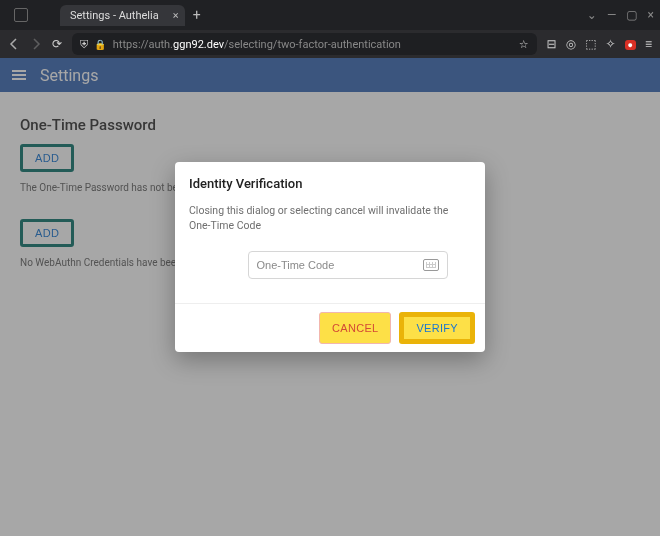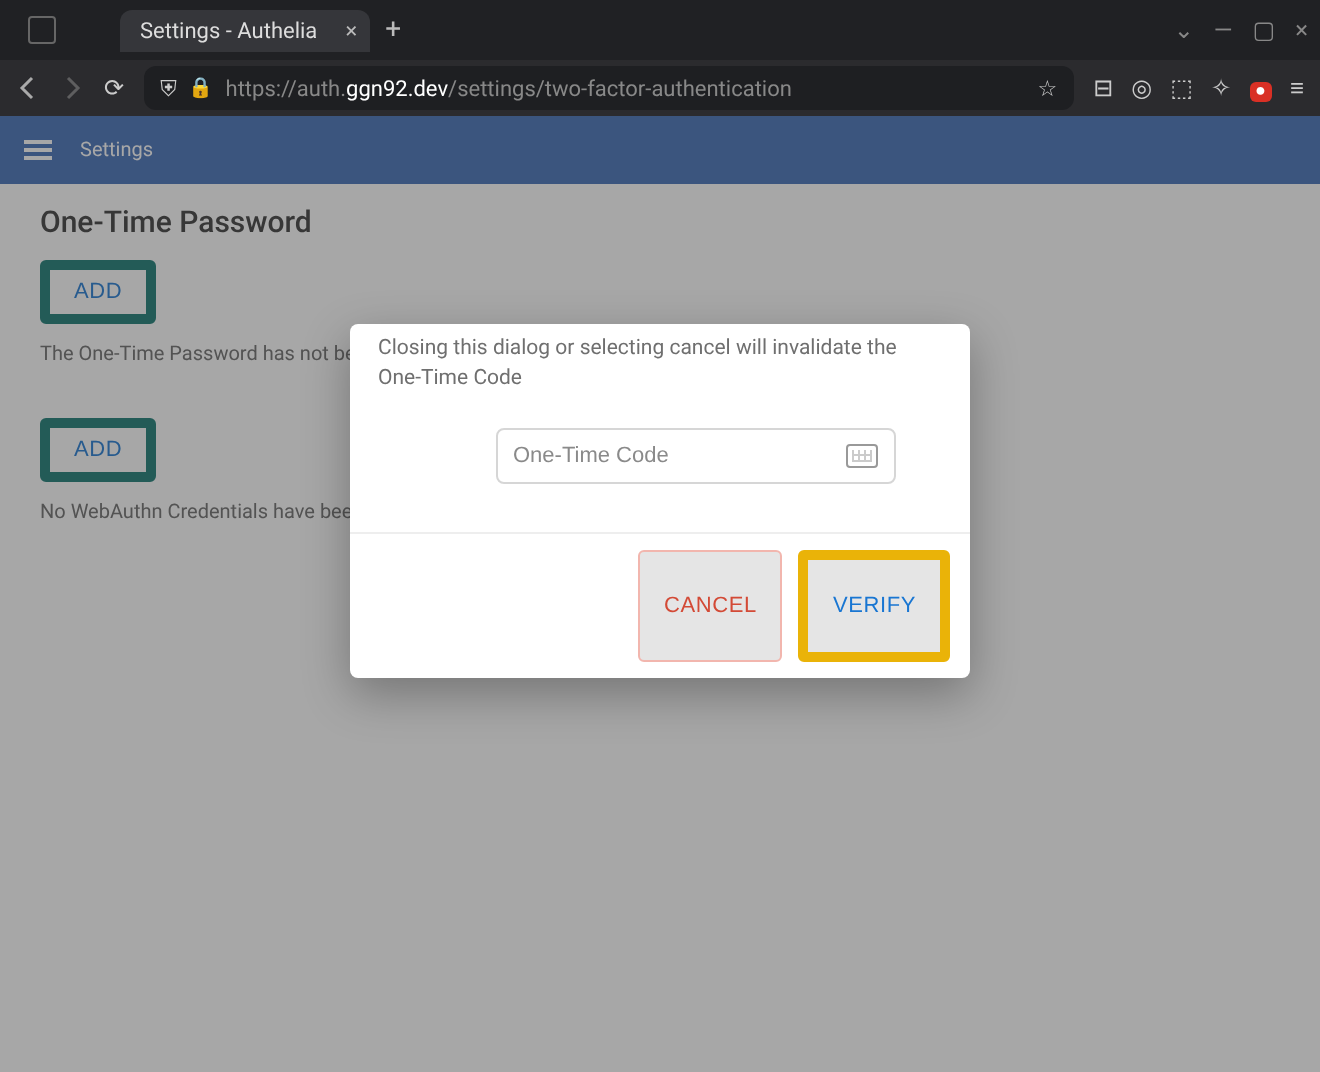--- a/index.html
+++ b/index.html
@@ -44,26 +44,26 @@
   .badge-red { background:#d93025; color:#fff; border-radius:3px; font-size:9px; padding:0 3px; }
 
   
   .app { position: relative; width: 100%; height: calc(536px - 58px); background: #fff; }
   .appbar {
     height: 34px; background: #3b6ab5; display: flex; align-items: center;
     padding: 0 12px; color: #fff; gap: 14px;
   }
   .hamburger { display: inline-block; cursor: pointer; }
   .hamburger div { width: 14px; height: 2px; background: #fff; margin: 2px 0; }
-  .app-title { font-size: 10px; font-weight: 400; }
+  .app-title { font-size: 16px; font-weight: 400; }
 
-  .content { padding: 10px 20px; color: #444; }
+  .content { padding: 24px 20px; color: #444; }
   .section-title { font-size: 15px; font-weight: 500; color: #333; margin-bottom: 10px; }
   .add-btn {
-    border: 5px solid #0f766e; color: #1976d2; background: #fff;
+    border: 3px solid #0f766e; color: #1976d2; background: #fff;
     font-size: 11px; padding: 5px 12px; border-radius: 3px; cursor: pointer;
     letter-spacing: .3px;
   }
   .hint { font-size: 10px; color: #666; margin-top: 10px; }
   .section { margin-bottom: 26px; }
 
   
   .scrim {
     position: absolute; inset: 0; background: rgba(60,60,60,.45);
     display: flex; align-items: flex-start; justify-content: center;
@@ -92,21 +92,21 @@
   .keyb-icon { width: 16px; height: 12px; border: 1px solid #999; border-radius: 2px; position: relative; }
   .keyb-icon::after { content:""; position:absolute; inset:2px; background:
     repeating-linear-gradient(90deg,#999 0 1px, transparent 1px 3px),
     repeating-linear-gradient(0deg,#999 0 1px, transparent 1px 3px); opacity:.5; }
 
   .dialog-actions {
     border-top: 1px solid #eee; padding: 8px 10px;
     display: flex; justify-content: flex-end; gap: 8px;
   }
   .dlg-btn {
-    font-size: 11px; padding: 17px 12px; border-radius: 3px; background:#e5e5e5;
+    font-size: 11px; padding: 5px 12px; border-radius: 3px; background:#fde047;
     cursor: pointer; letter-spacing: .3px;
   }
   .dlg-cancel { border: 1px solid #f2b6ae; color: #d34a36; }
   .dlg-verify { border: 5px solid #eab308; color: #1976d2; }
 </style>
 </head>
 <body>
 
 <div class="titlebar">
   <span class="win-icon"></span>
@@ -132,21 +132,21 @@
   <span class="nav-arrow" style="opacity:.4;">
     <svg viewBox="0 0 12 12" width="12" height="12" fill="none" stroke-width="1.5">
         <path d="M4 1l5 5-5 5"></path>
       </svg>
   </span>
   <span class="refresh">⟳</span>
   <div class="urlbar">
     <span class="shield">⛨</span>
     <span class="lock">🔒</span>
     <span class="url">
-      <span class="dim">https://auth.</span><span class="bright">ggn92.dev</span><span class="dim">/settings/two-factor-authentication</span>
+      <span class="dim">https://auth.</span><span class="bright">ggn92.dev</span><span class="dim">/selecting/two-factor-authentication</span>
     </span>
     <span class="url-star">☆</span>
   </div>
   <div class="right-icons">
     <span>⊟</span>
     <span>◎</span>
     <span>⬚</span>
     <span>✧</span>
     <span><span class="badge-red">●</span></span>
     <span>≡</span>
@@ -170,20 +170,21 @@
       <div class="hint">The One-Time Password has not been registered if you'd like to register it click add</div>
     </div>
     <div class="section">
       <button class="add-btn">ADD</button>
       <div class="hint">No WebAuthn Credentials have been registered if you'd like to register one click add</div>
     </div>
   </div>
 
   <div class="scrim">
     <div class="dialog">
+      <div class="dialog-h">Identity Verification</div>
       <div class="dialog-body">
         <p>Closing this dialog or selecting cancel will invalidate the One-Time Code</p>
         <div class="otp-wrap">
           <div class="otp-field">
             <input class="otp-input" placeholder="One-Time Code" style="">
             <span class="keyb-icon"></span>
           </div>
         </div>
       </div>
       <div class="dialog-actions">

